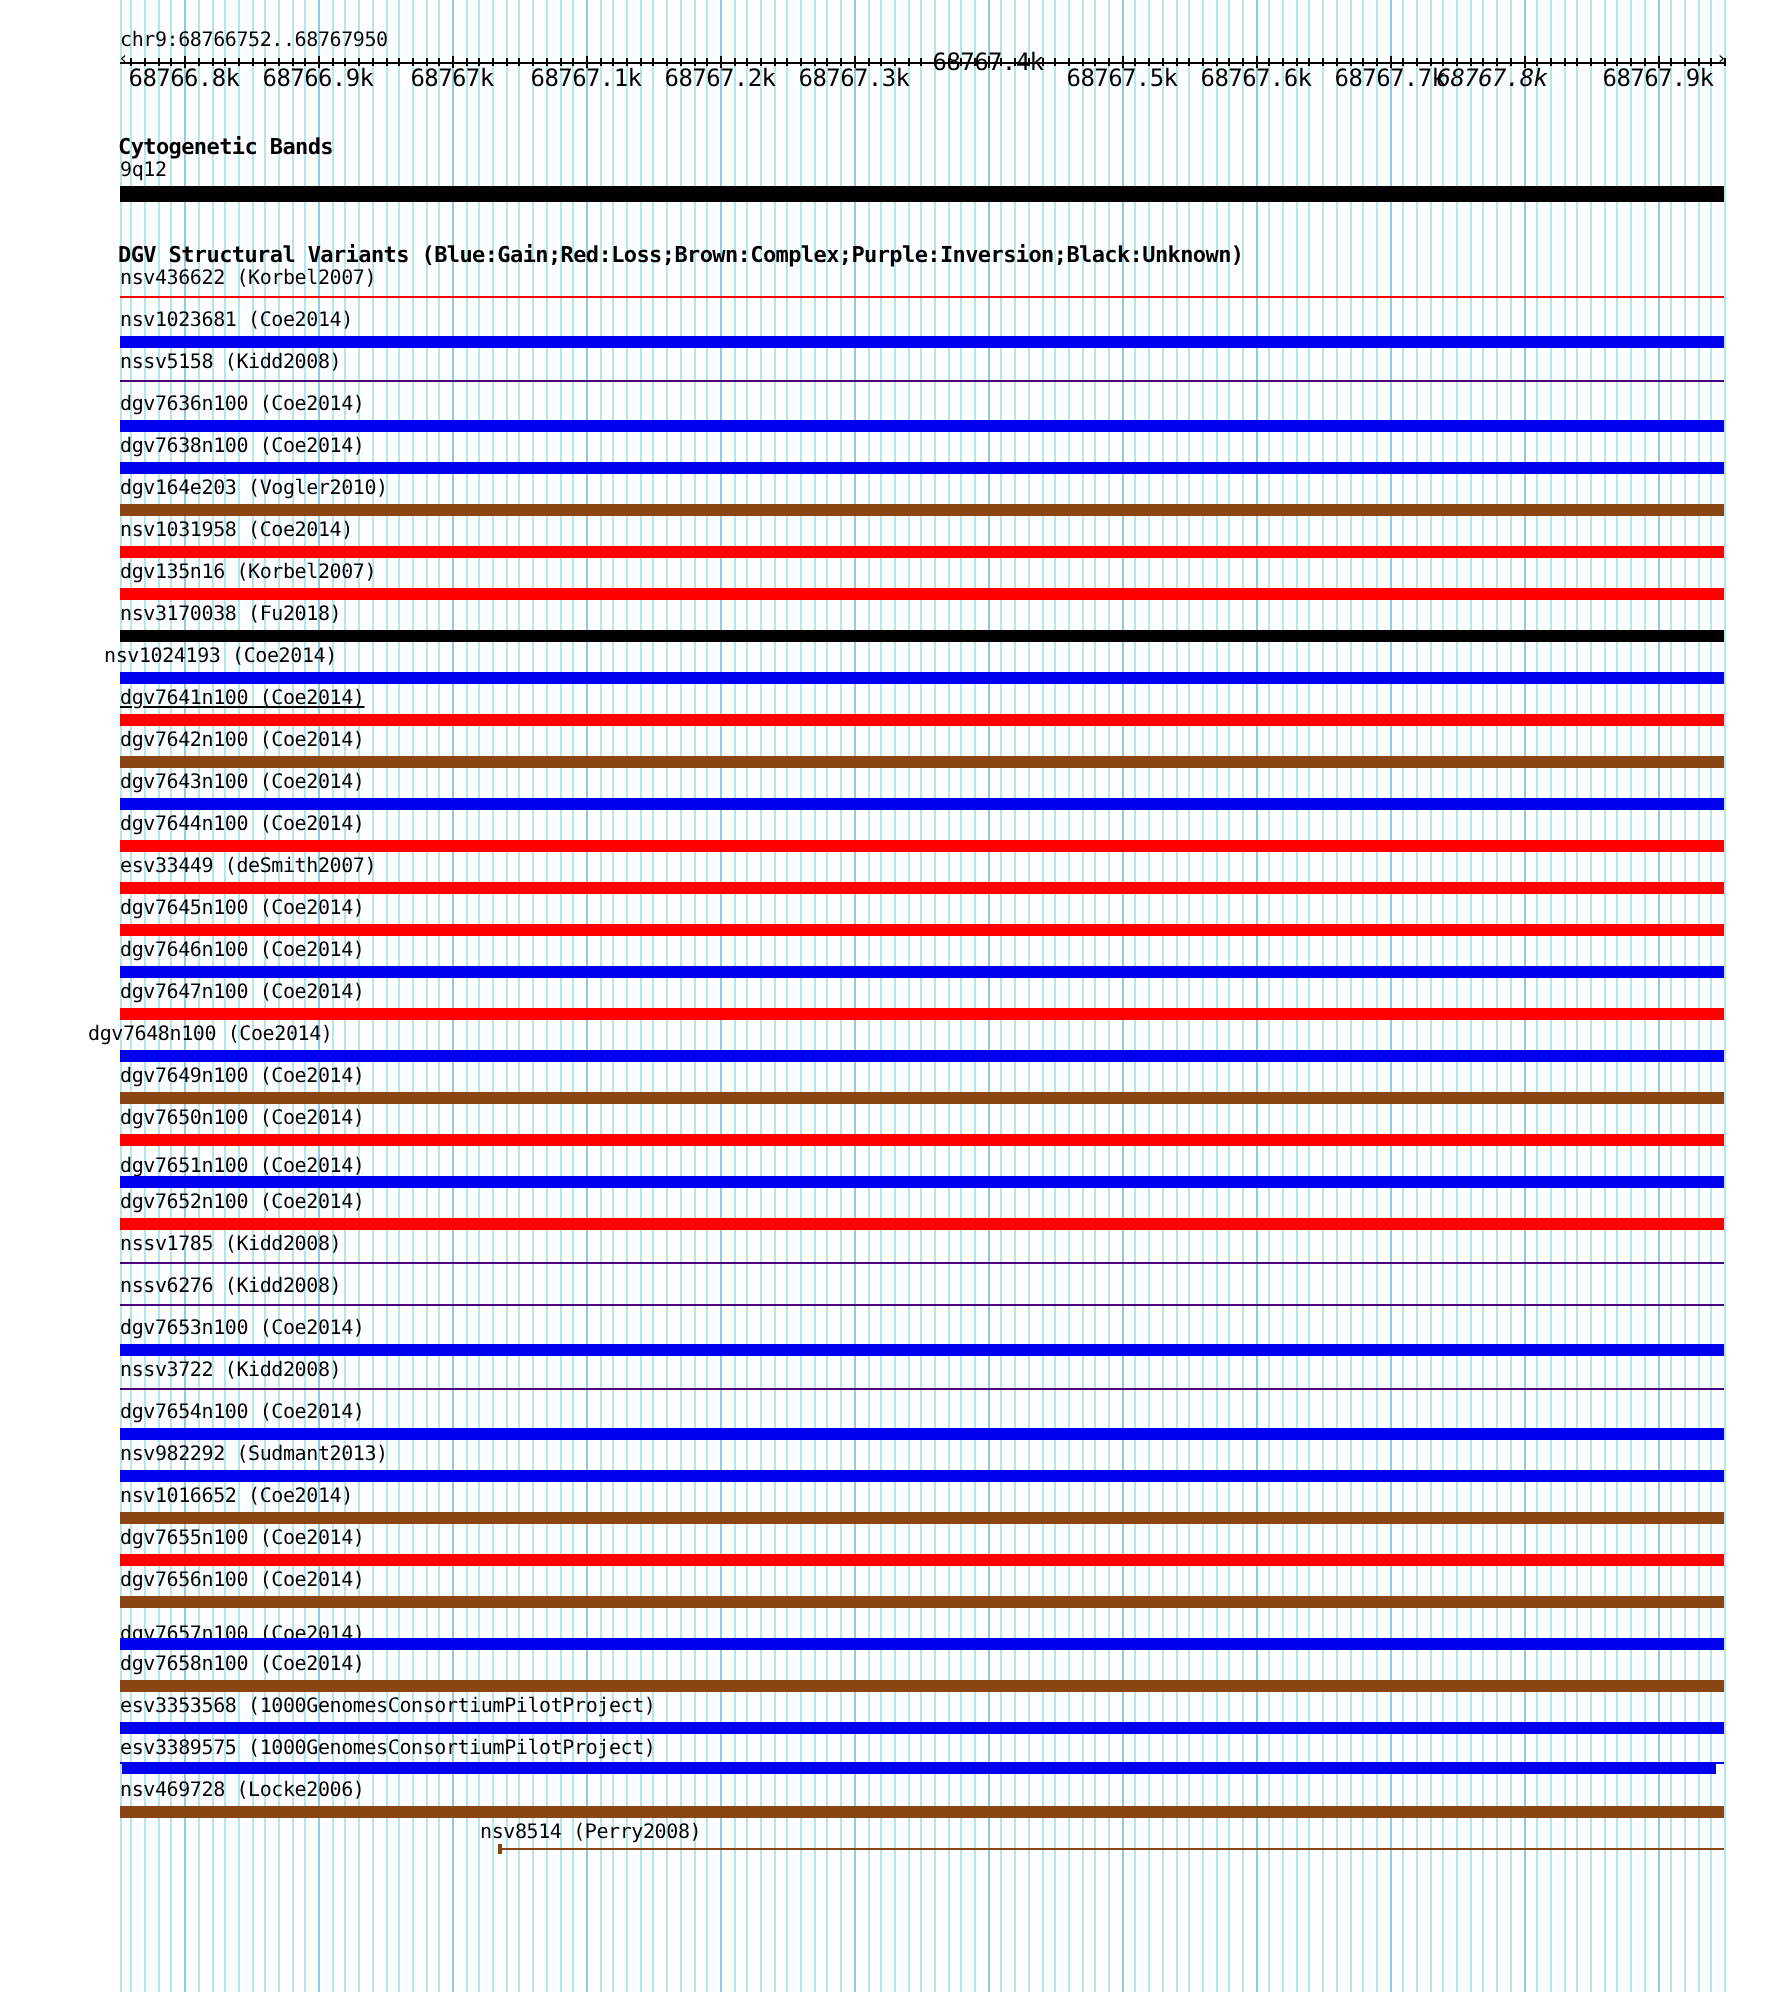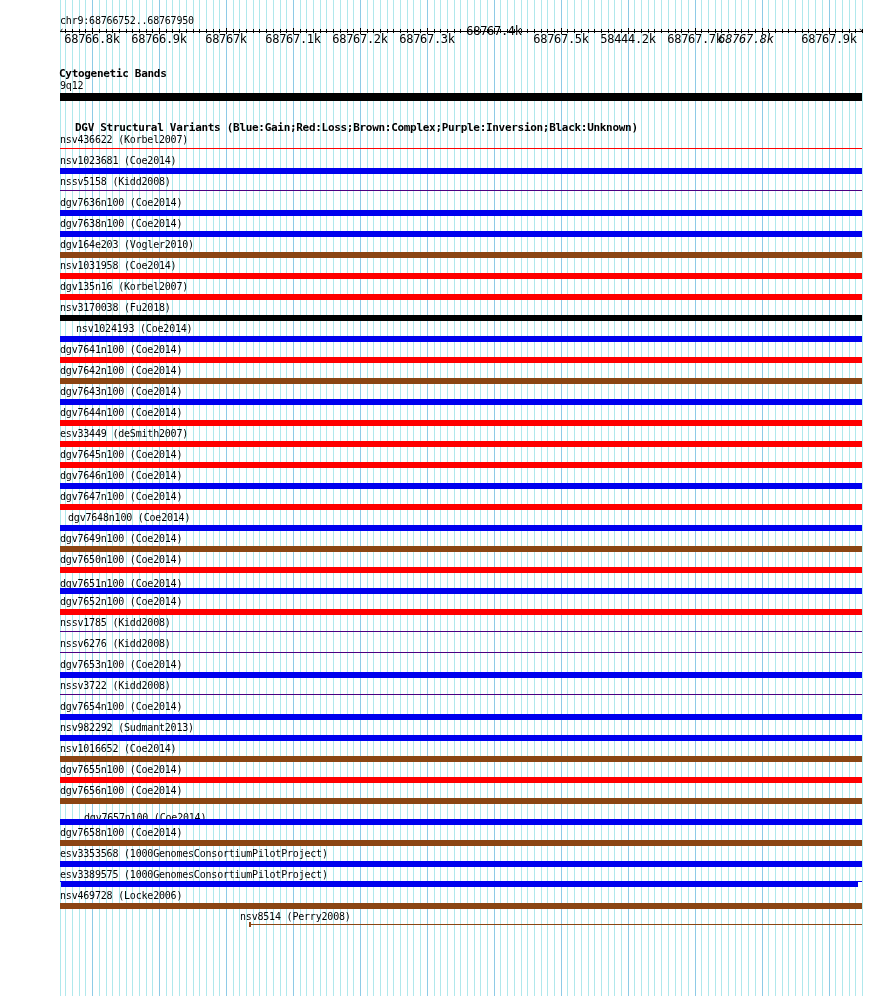--- a/index.html
+++ b/index.html
@@ -272,35 +272,35 @@
         <div class="tick" style="left:855px; top:29px; height:4px;"></div>
         <div class="tick" style="left:862px; top:29px; height:4px;"></div>
         <div class="tick-label" style="left:92px; top:34px;">68766.8k</div>
         <div class="tick-label" style="left:159px; top:34px;">68766.9k</div>
         <div class="tick-label" style="left:226px; top:34px;">68767k</div>
         <div class="tick-label" style="left:293px; top:34px;">68767.1k</div>
         <div class="tick-label" style="left:360px; top:34px;">68767.2k</div>
         <div class="tick-label" style="left:427px; top:34px;">68767.3k</div>
         <div class="tick-label" style="left:494px; top:26px;">68767.4k</div>
         <div class="tick-label" style="left:561px; top:34px;">68767.5k</div>
-        <div class="tick-label" style="left:628px; top:34px;">58444.2k</div>
+        <div class="tick-label" style="left:628px; top:34px;">68767.6k</div>
         <div class="tick-label" style="left:695px; top:34px;">68767.7k</div>
         <div class="tick-label" style="left:746px; top:34px;font-style:italic;">68767.8k</div>
         <div class="tick-label" style="left:829px; top:34px;">68767.9k</div>
       </div>
   </div>
 
   <div>
     <div class="hdr" style="left:59px; top:68px;">Cytogenetic Bands</div>
     <div class="txt" style="left:60px; top:80px;">9q12</div>
     <div class="bar" style="left:60px; top:93px; width:802px; height:8px; background:#000;"></div>
   </div>
 
   <div>
-    <div class="hdr" style="left:75px; top:122px;">DGV Structural Variants (Blue:Gain;Red:Loss;Brown:Complex;Purple:Inversion;Black:Unknown)</div>
+    <div class="hdr" style="left:59px; top:122px;">DGV Structural Variants (Blue:Gain;Red:Loss;Brown:Complex;Purple:Inversion;Black:Unknown)</div>
     <div id="dgv-features">
         <div>
           <div class="txt" style="left: 60px; top: 134px; text-align: right;">nsv436622 (Korbel2007)</div>
           <div class="bar" style="background: rgb(255, 0, 0); left: 60px; width: 802px; top: 148px; height: 1px;"></div>
         </div>
         <div>
           <div class="txt" style="left: 60px; top: 155px;">nsv1023681 (Coe2014)</div>
           <div class="bar" style="background: rgb(0, 0, 238); left: 60px; width: 802px; top: 168px; height: 6px;"></div>
         </div>
         <div>
@@ -325,25 +325,25 @@
         </div>
         <div>
           <div class="txt" style="left: 60px; top: 281px;">dgv135n16 (Korbel2007)</div>
           <div class="bar" style="background: rgb(255, 0, 0); left: 60px; width: 802px; top: 294px; height: 6px;"></div>
         </div>
         <div>
           <div class="txt" style="left: 60px; top: 302px;">nsv3170038 (Fu2018)</div>
           <div class="bar" style="background: rgb(0, 0, 0); left: 60px; width: 802px; top: 315px; height: 6px;"></div>
         </div>
         <div>
-          <div class="txt" style="left: 76px; top: 323px;">nsv1024193 (Coe2014)</div>
+          <div class="txt" style="left: 52px; top: 323px;">nsv1024193 (Coe2014)</div>
           <div class="bar" style="background: rgb(0, 0, 238); left: 60px; width: 802px; top: 336px; height: 6px;"></div>
         </div>
         <div>
-          <div class="txt" style="left: 60px; top: 344px;">dgv7641n100 (Coe2014)</div>
+          <div class="txt" style="left: 60px; top: 344px; text-decoration: underline;">dgv7641n100 (Coe2014)</div>
           <div class="bar" style="background: rgb(255, 0, 0); left: 60px; width: 802px; top: 357px; height: 6px;"></div>
         </div>
         <div>
           <div class="txt" style="left: 60px; top: 365px;">dgv7642n100 (Coe2014)</div>
           <div class="bar" style="background: rgb(139, 69, 19); left: 60px; width: 802px; top: 378px; height: 6px;"></div>
         </div>
         <div>
           <div class="txt" style="left: 60px; top: 386px;">dgv7643n100 (Coe2014)</div>
           <div class="bar" style="background: rgb(0, 0, 238); left: 60px; width: 802px; top: 399px; height: 6px;"></div>
         </div>
@@ -361,21 +361,21 @@
         </div>
         <div>
           <div class="txt" style="left: 60px; top: 470px;">dgv7646n100 (Coe2014)</div>
           <div class="bar" style="background: rgb(0, 0, 238); left: 60px; width: 802px; top: 483px; height: 6px;"></div>
         </div>
         <div>
           <div class="txt" style="left: 60px; top: 491px;">dgv7647n100 (Coe2014)</div>
           <div class="bar" style="background: rgb(255, 0, 0); left: 60px; width: 802px; top: 504px; height: 6px;"></div>
         </div>
         <div>
-          <div class="txt" style="left: 68px; top: 512px; text-align: right;">dgv7648n100 (Coe2014)</div>
+          <div class="txt" style="left: 44px; top: 512px; text-align: right;">dgv7648n100 (Coe2014)</div>
           <div class="bar" style="background: rgb(0, 0, 238); left: 60px; width: 802px; top: 525px; height: 6px;"></div>
         </div>
         <div>
           <div class="txt" style="left: 60px; top: 533px;">dgv7649n100 (Coe2014)</div>
           <div class="bar" style="background: rgb(139, 69, 19); left: 60px; width: 802px; top: 546px; height: 6px;"></div>
         </div>
         <div>
           <div class="txt" style="left: 60px; top: 554px;">dgv7650n100 (Coe2014)</div>
           <div class="bar" style="background: rgb(255, 0, 0); left: 60px; width: 802px; top: 567px; height: 6px;"></div>
         </div>
@@ -417,21 +417,21 @@
         </div>
         <div>
           <div class="txt" style="left: 60px; top: 764px;">dgv7655n100 (Coe2014)</div>
           <div class="bar" style="background: rgb(255, 0, 0); left: 60px; width: 802px; top: 777px; height: 6px;"></div>
         </div>
         <div>
           <div class="txt" style="left: 60px; top: 785px;">dgv7656n100 (Coe2014)</div>
           <div class="bar" style="background: rgb(139, 69, 19); left: 60px; width: 802px; top: 798px; height: 6px;"></div>
         </div>
         <div>
-          <div class="txt" style="left: 60px; top: 812px; padding-left: 24px;">dgv7657n100 (Coe2014)</div>
+          <div class="txt" style="left: 60px; top: 812px;">dgv7657n100 (Coe2014)</div>
           <div class="bar" style="background: rgb(0, 0, 238); left: 60px; width: 802px; top: 819px; height: 6px;"></div>
         </div>
         <div>
           <div class="txt" style="left: 60px; top: 827px;">dgv7658n100 (Coe2014)</div>
           <div class="bar" style="background: rgb(139, 69, 19); left: 60px; width: 802px; top: 840px; height: 6px;"></div>
         </div>
         <div>
           <div class="txt" style="left: 60px; top: 848px;">esv3353568 (1000GenomesConsortiumPilotProject)</div>
           <div class="bar" style="background: rgb(0, 0, 238); left: 60px; width: 802px; top: 861px; height: 6px;"></div>
         </div>

